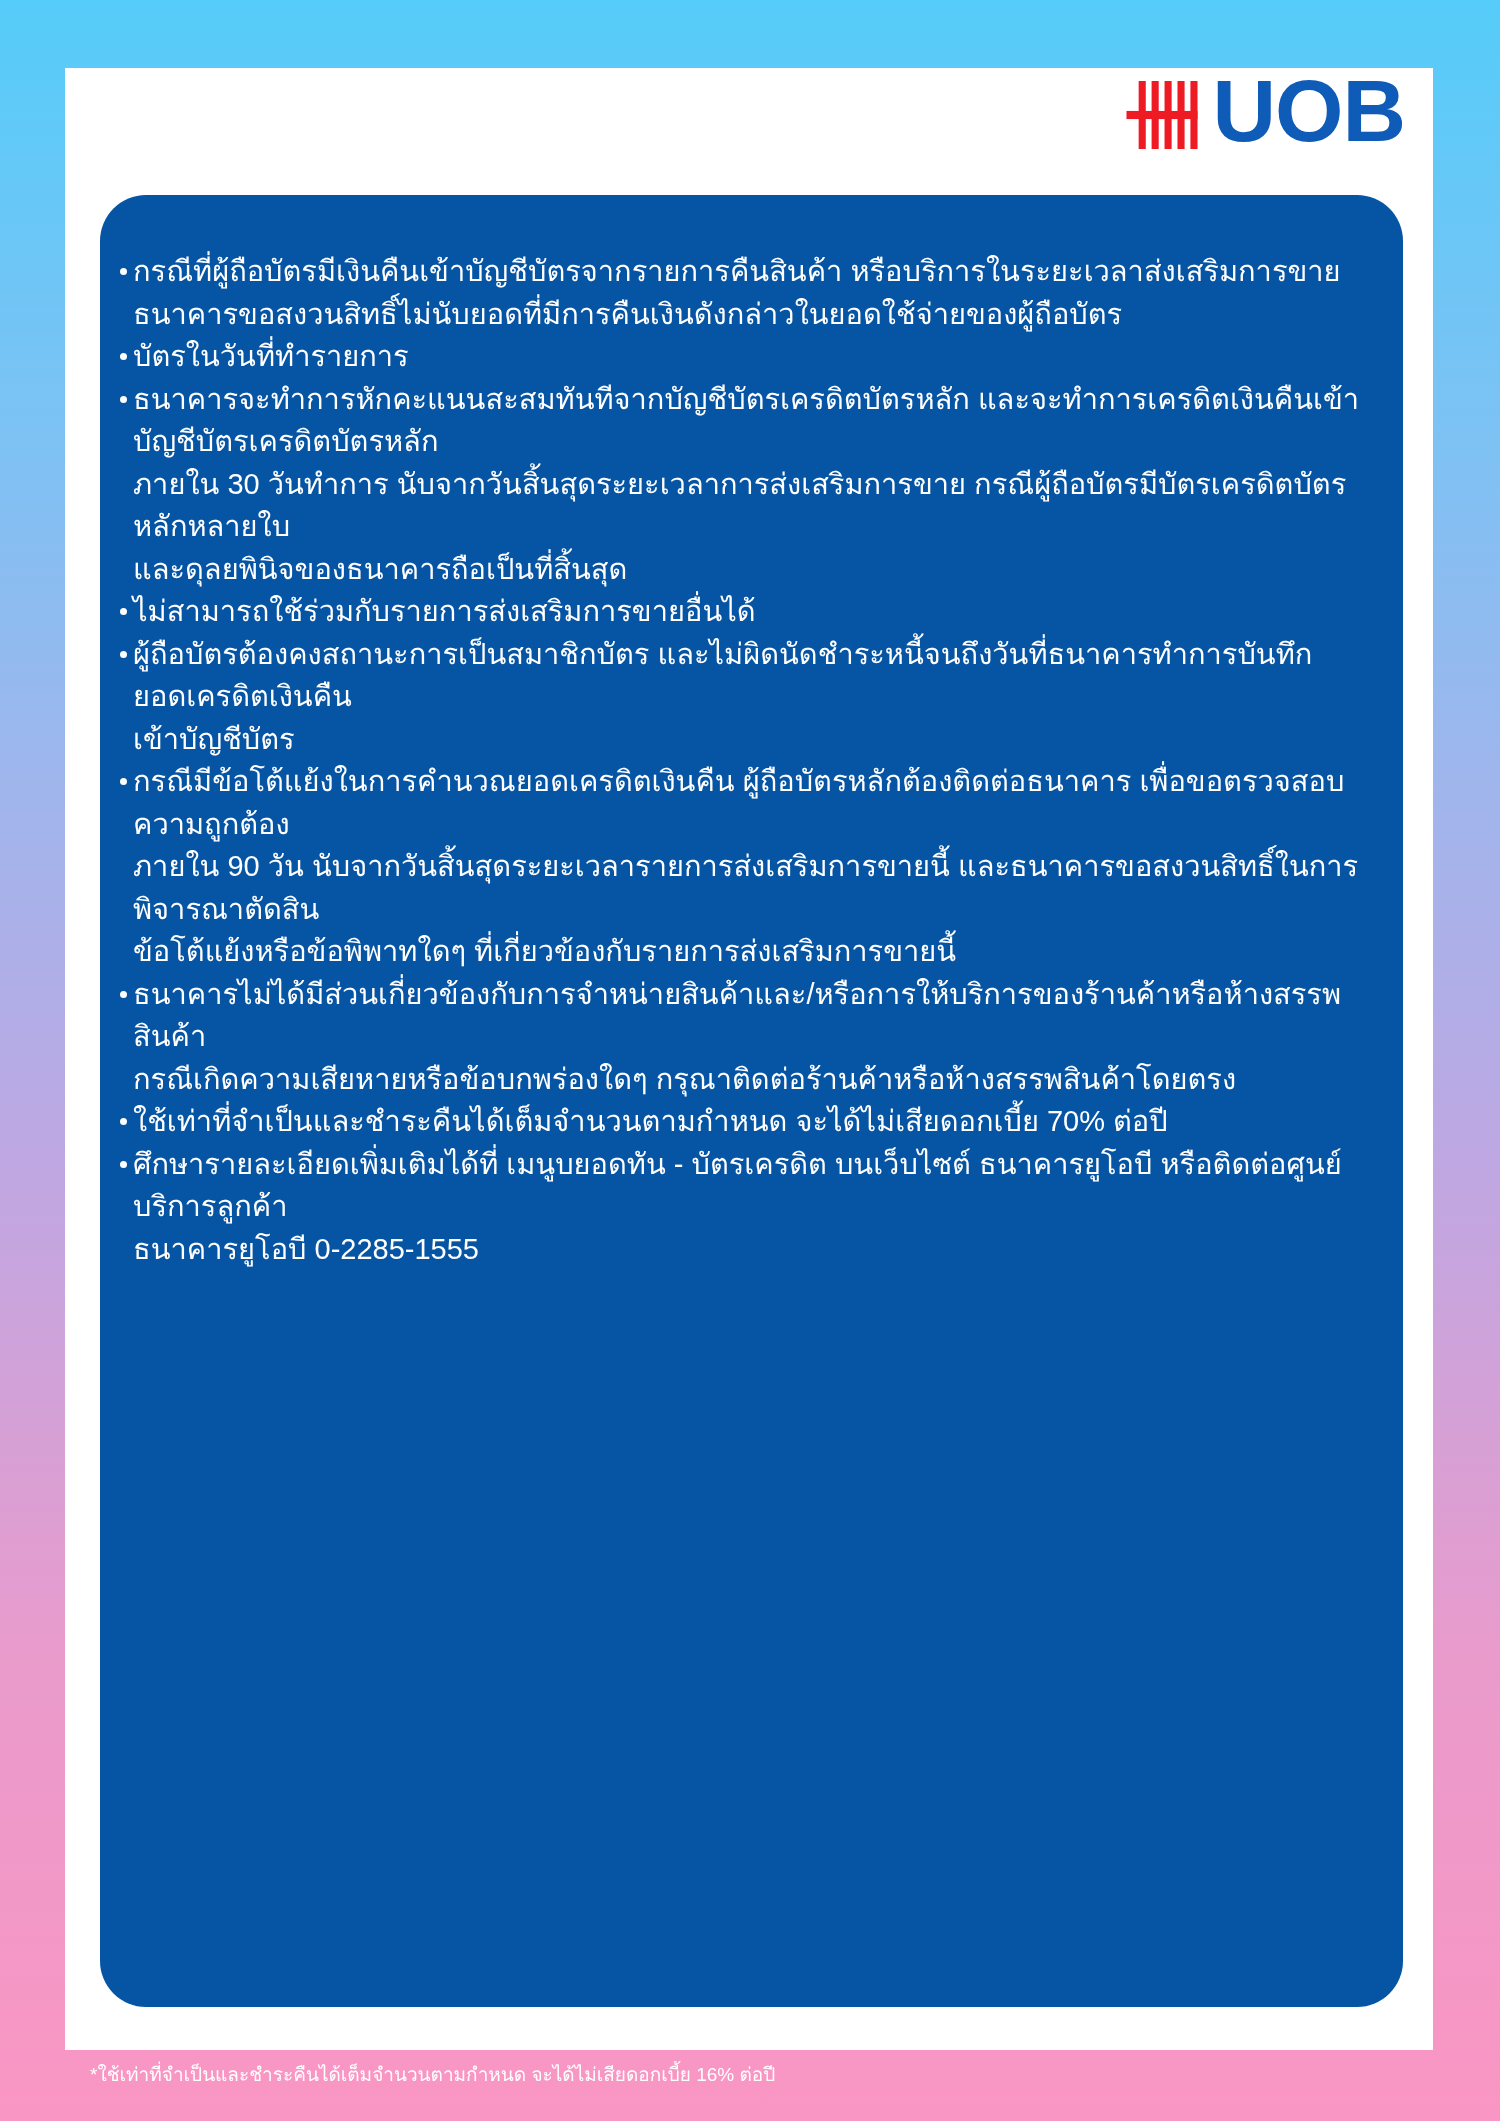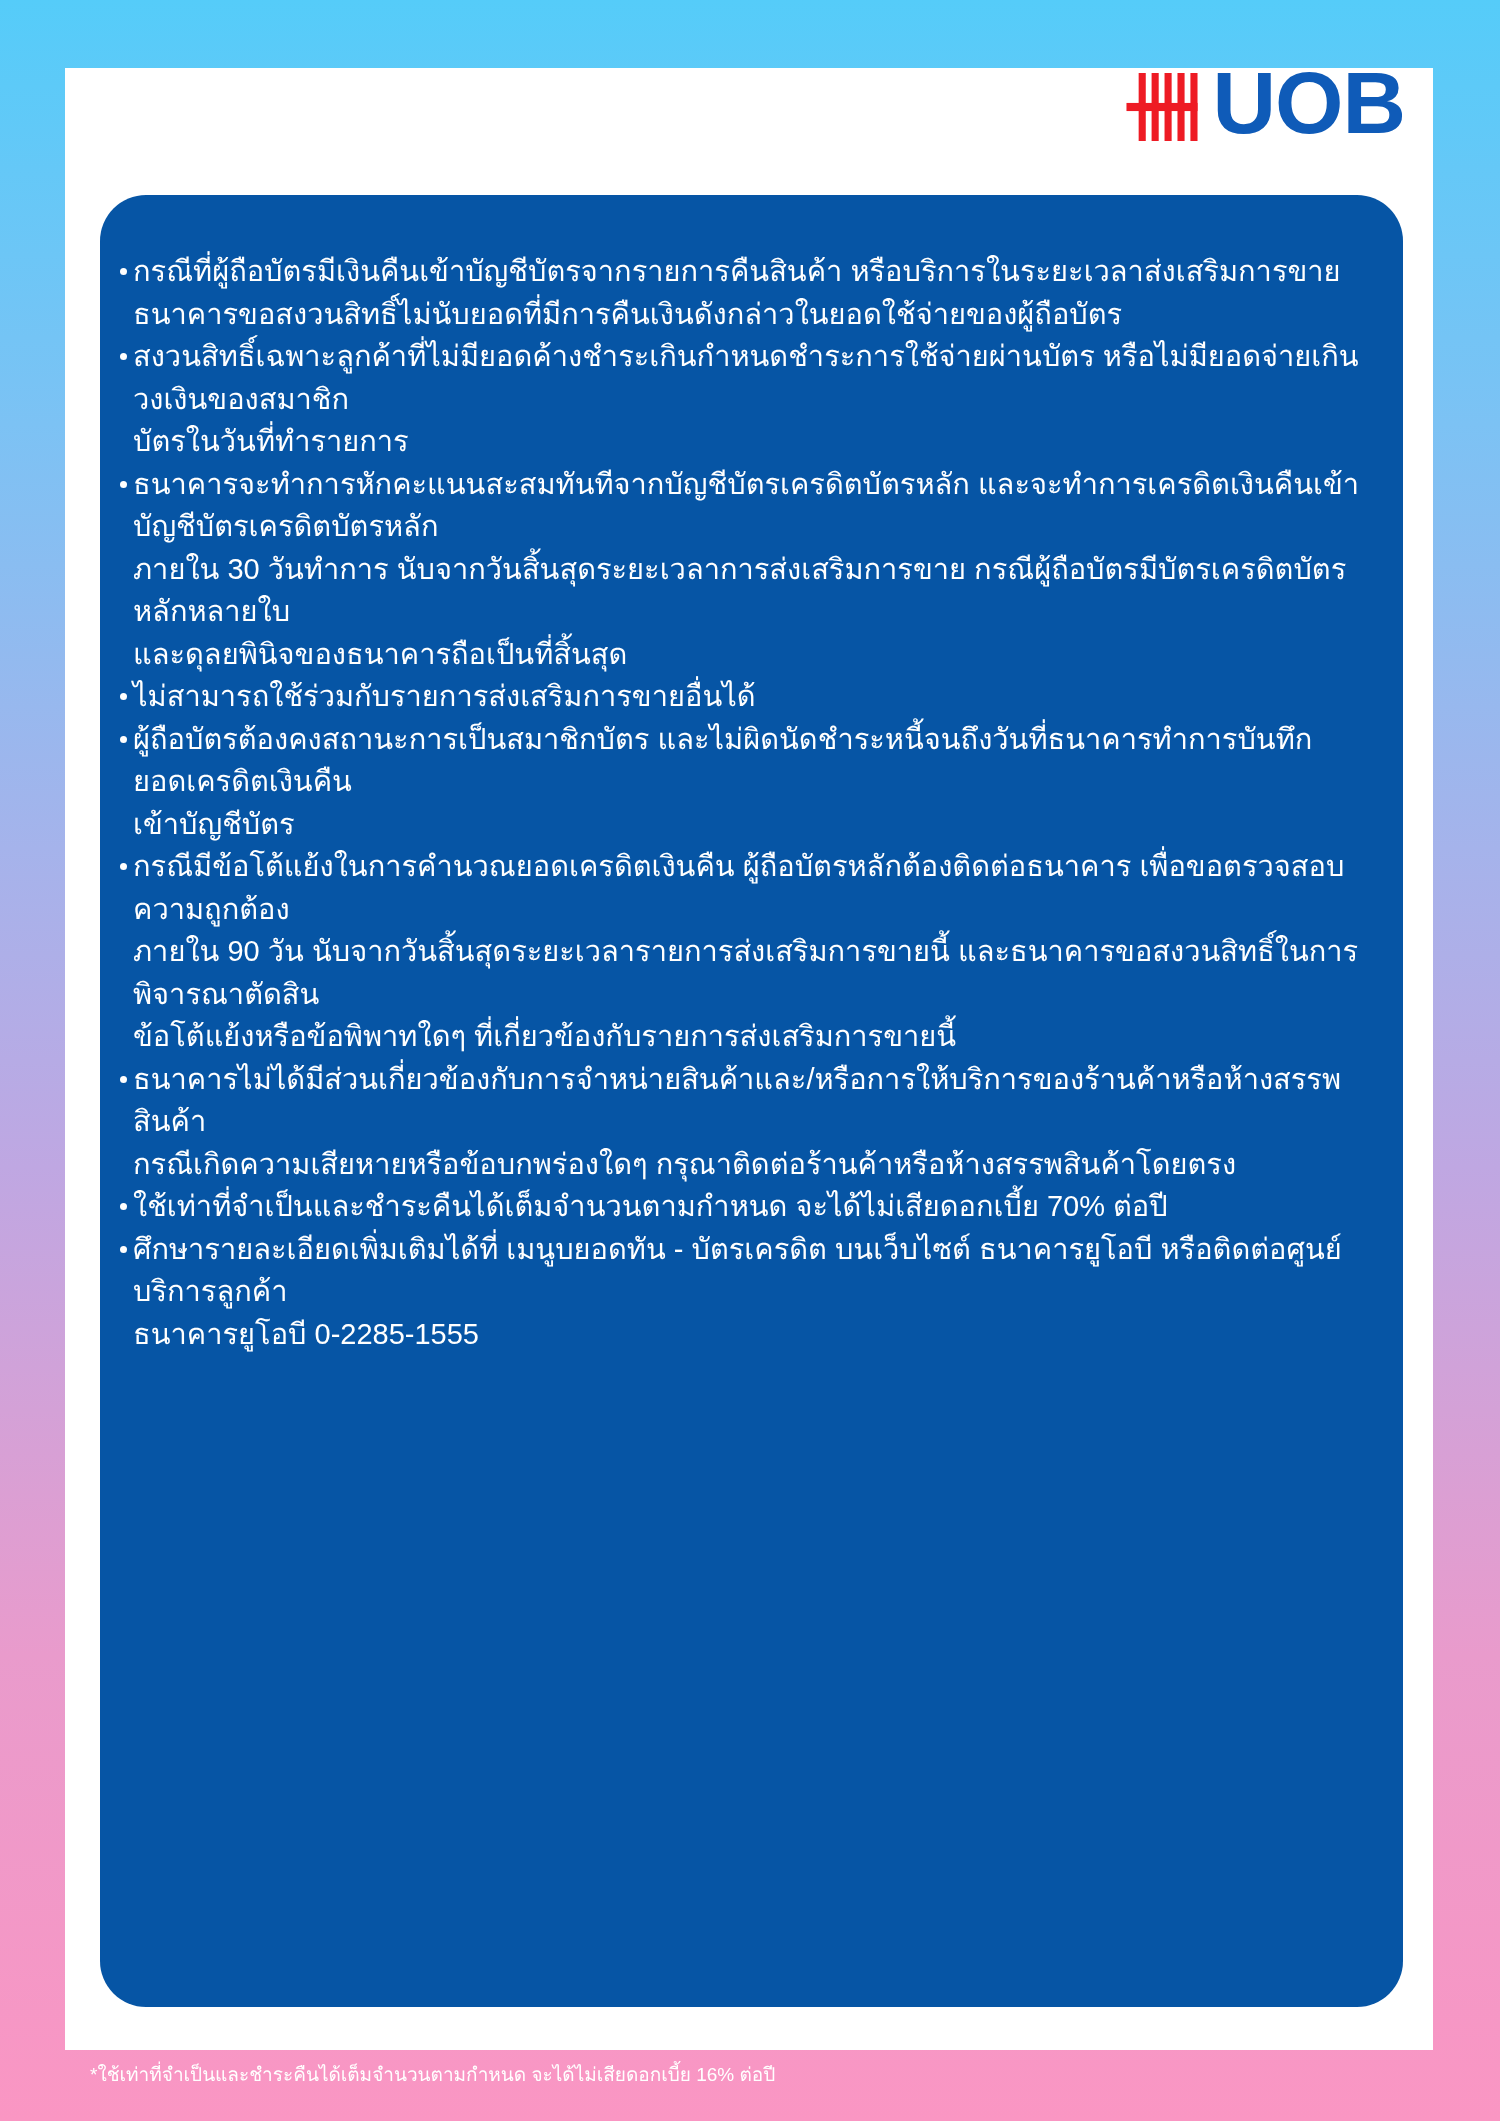--- a/index.html
+++ b/index.html
@@ -20,21 +20,21 @@
   .card {
     position: absolute;
     left: 65px;
     top: 68px;
     width: 1368px;
     height: 1982px;
     background: #FFFFFF;
   }
   .logo {
     position: absolute;
-    top: 4px;
+    top: 12px;
     right: 28px;
     display: flex;
     align-items: center;
     height: 70px;
     justify-content: flex-end;
   }
   .logo svg { display: block; width: 72px; height: 68px; margin-right: 14px; }
   .logo .logo-text {
     font-size: 88px;
     font-weight: 700;
@@ -105,21 +105,20 @@
     <span class="logo-text">UOB</span>
   </div>
 
   <div class="panel">
     <ul class="terms">
         <li>
           <div class="line">กรณีที่ผู้ถือบัตรมีเงินคืนเข้าบัญชีบัตรจากรายการคืนสินค้า หรือบริการในระยะเวลาส่งเสริมการขาย</div>
           <div class="line">ธนาคารขอสงวนสิทธิ์ไม่นับยอดที่มีการคืนเงินดังกล่าวในยอดใช้จ่ายของผู้ถือบัตร</div>
         </li>
         <li>
-          <div class="line">สงวนสิทธิ์เฉพาะลูกค้าที่ไม่มียอดค้างชำระเกินกำหนดชำระการใช้จ่ายผ่านบัตร หรือไม่มียอดจ่ายเกินวงเงินของสมาชิก</div>
           <div class="line">บัตรในวันที่ทำรายการ</div>
         </li>
         <li>
           <div class="line">ธนาคารจะทำการหักคะแนนสะสมทันทีจากบัญชีบัตรเครดิตบัตรหลัก และจะทำการเครดิตเงินคืนเข้าบัญชีบัตรเครดิตบัตรหลัก</div>
           <div class="line">ภายใน 30 วันทำการ นับจากวันสิ้นสุดระยะเวลาการส่งเสริมการขาย กรณีผู้ถือบัตรมีบัตรเครดิตบัตรหลักหลายใบ</div>
           <div class="line">และดุลยพินิจของธนาคารถือเป็นที่สิ้นสุด</div>
         </li>
         <li>
           <div class="line">ไม่สามารถใช้ร่วมกับรายการส่งเสริมการขายอื่นได้</div>
         </li>

